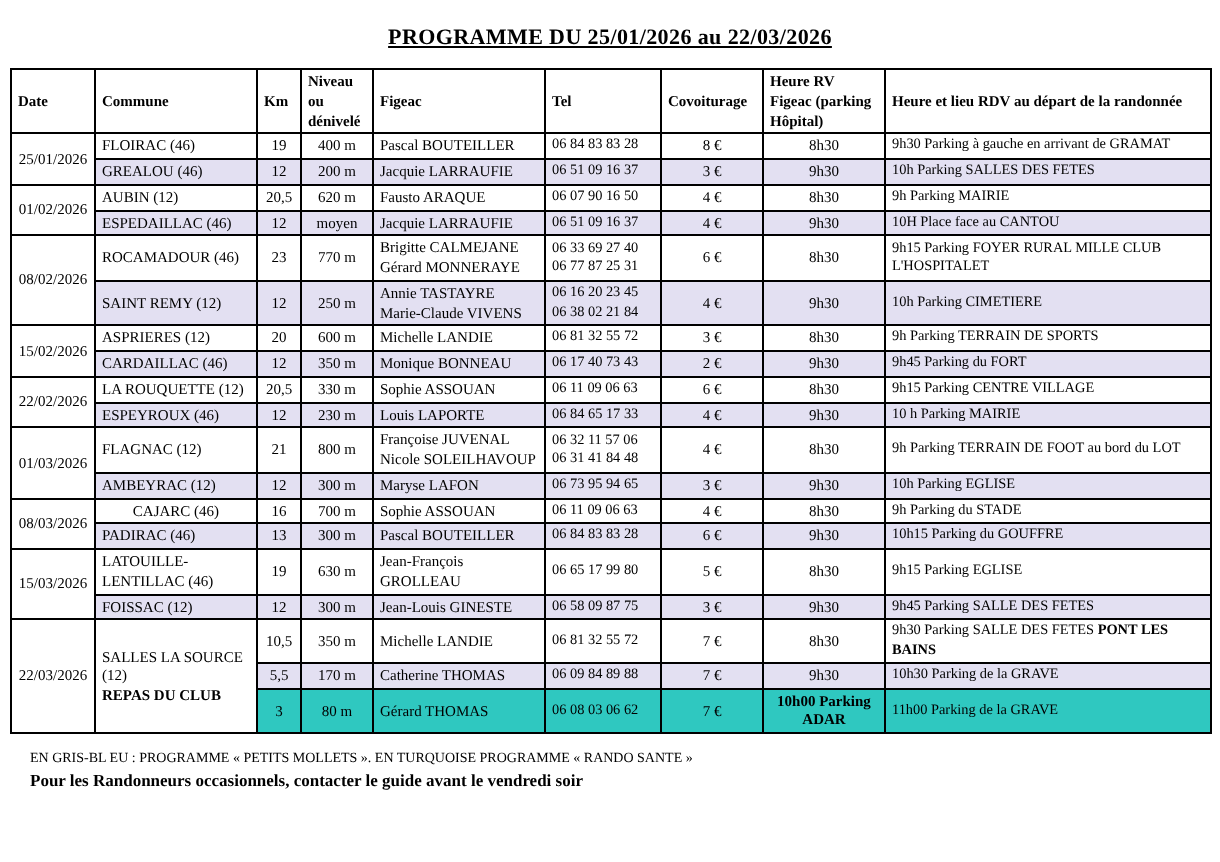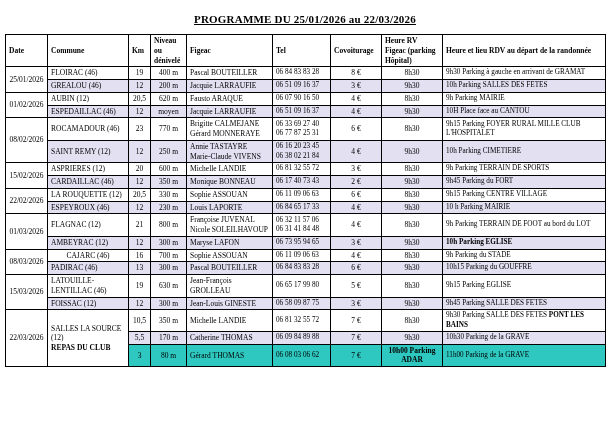--- a/index.html
+++ b/index.html
@@ -176,21 +176,21 @@
           <td class="c-rdv" style="background: rgb(255, 255, 255);">9h Parking TERRAIN DE FOOT au bord du LOT</td>
         </tr>
         <tr>
           <td style="background: rgb(227, 224, 242);">AMBEYRAC (12)</td>
           <td class="ta-c" style="background: rgb(227, 224, 242);">12</td>
           <td class="ta-c" style="background: rgb(227, 224, 242);">300 m</td>
           <td style="background: rgb(227, 224, 242);">Maryse LAFON</td>
           <td class="c-tel" style="background: rgb(227, 224, 242);">06 73 95 94 65</td>
           <td class="ta-c" style="background: rgb(227, 224, 242);">3 €</td>
           <td class="ta-c" style="background: rgb(227, 224, 242);">9h30</td>
-          <td class="c-rdv" style="background: rgb(227, 224, 242); font-weight: bold;">10h Parking EGLISE</td>
+          <td class="c-rdv" style="background: rgb(227, 224, 242);">10h Parking EGLISE</td>
         </tr>
         <tr>
           <td class="ta-c" rowspan="2">08/03/2026</td>
           <td style="background: rgb(255, 255, 255); text-align: center;">CAJARC (46)</td>
           <td class="ta-c" style="background: rgb(255, 255, 255);">16</td>
           <td class="ta-c" style="background: rgb(255, 255, 255);">700 m</td>
           <td style="background: rgb(255, 255, 255);">Sophie ASSOUAN</td>
           <td class="c-tel" style="background: rgb(255, 255, 255);">06 11 09 06 63</td>
           <td class="ta-c" style="background: rgb(255, 255, 255);">4 €</td>
           <td class="ta-c" style="background: rgb(255, 255, 255);">8h30</td>
@@ -252,14 +252,16 @@
           <td class="ta-c" style="background: rgb(47, 200, 192);">80 m</td>
           <td style="background: rgb(47, 200, 192);">Gérard THOMAS</td>
           <td class="c-tel" style="background: rgb(47, 200, 192);">06 08 03 06 62</td>
           <td class="ta-c" style="background: rgb(47, 200, 192);">7 €</td>
           <td class="ta-c" style="background: rgb(47, 200, 192);"><b>10h00 Parking ADAR</b></td>
           <td class="c-rdv" style="background: rgb(47, 200, 192);">11h00 Parking de la GRAVE</td>
         </tr>
       </tbody>
   </table>
 
+  <div class="legend">EN GRIS-BL EU : PROGRAMME « PETITS MOLLETS ». EN TURQUOISE PROGRAMME « RANDO SANTE »</div>
+  <div class="note">Pour les Randonneurs occasionnels, contacter le guide avant le vendredi soir</div>
 
 </div>
 
 </body></html>

